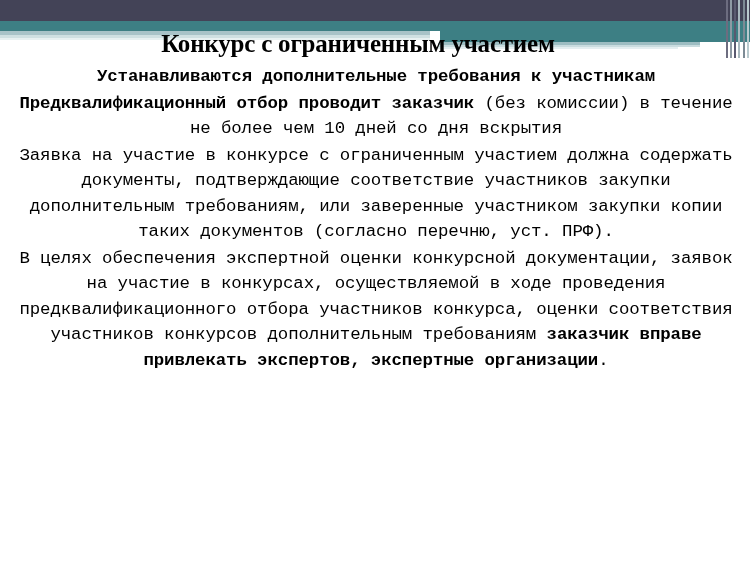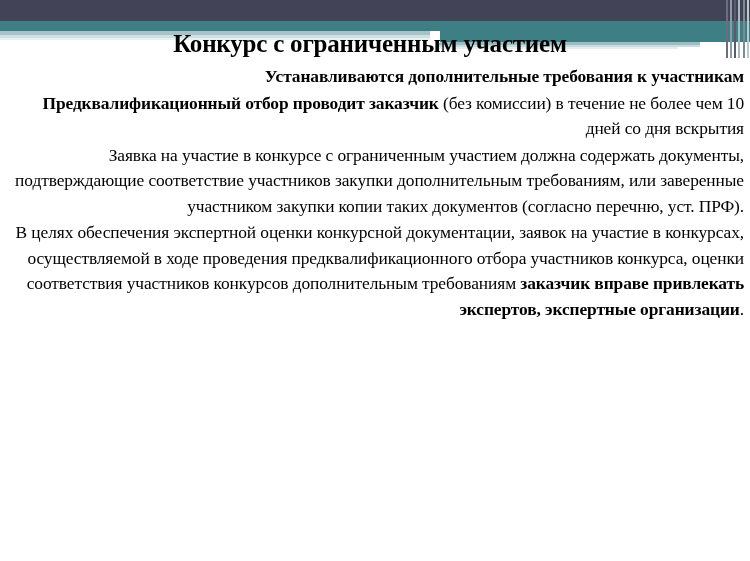--- a/index.html
+++ b/index.html
@@ -136,21 +136,21 @@
   .stripe.s1 { left: 2px;  background: #6d6d80; }
   .stripe.s2 { left: 6px;  background: #8e9aa4; }
   .stripe.s3 { left: 10px; background: #5a5a70; }
   .stripe.s4 { left: 14px; background: #a9b9bf; }
   .stripe.s5 { left: 19px; background: #7d8b95; }
   .stripe.s6 { left: 23px; background: #b9cace; }
 
   
   .title {
     position: absolute;
-    left: 12px;
+    left: 0;
     top: 30px;
     width: 716px;
     text-align: center;
     font-size: 25px;
     font-weight: bold;
     line-height: 1.15;
     letter-spacing: -0.2px;
     white-space: nowrap;
   }
 
@@ -158,22 +158,23 @@
   .body-copy {
     position: absolute;
     left: 8px;
     top: 64px;
     width: 736px;
   }
   .para {
     margin: 0;
     font-size: 17.4px;
     line-height: 25.5px;
-    text-align: right;
+    text-align: center;
     letter-spacing: -0.1px;
+    font-family: Liberation Mono, monospace;
   }
   .para.bold {
     font-weight: bold;
   }
   .para b {
     font-weight: bold;
   }
   .p-tight {
     margin-top: 0;
   }

